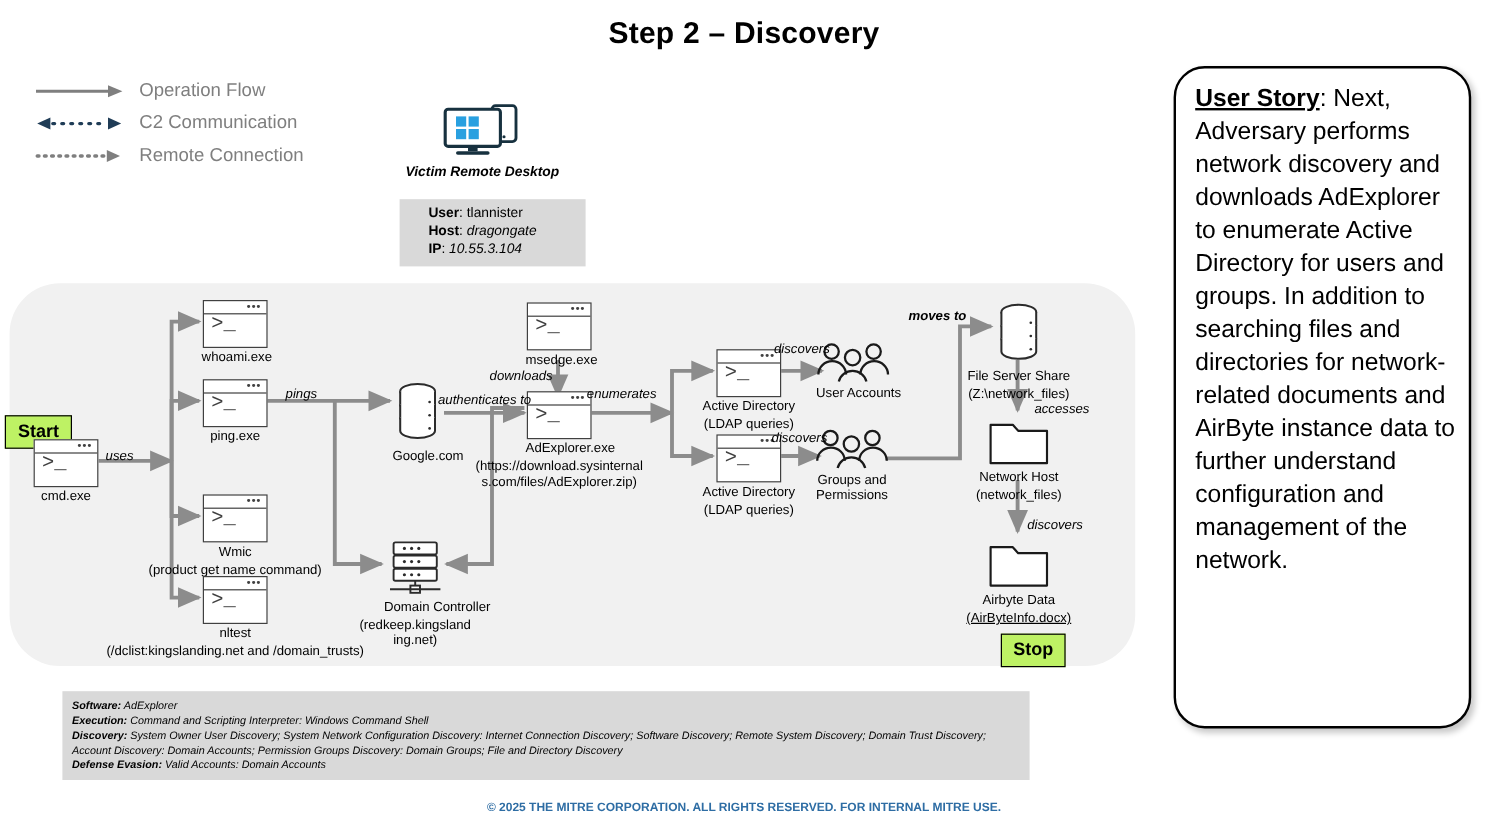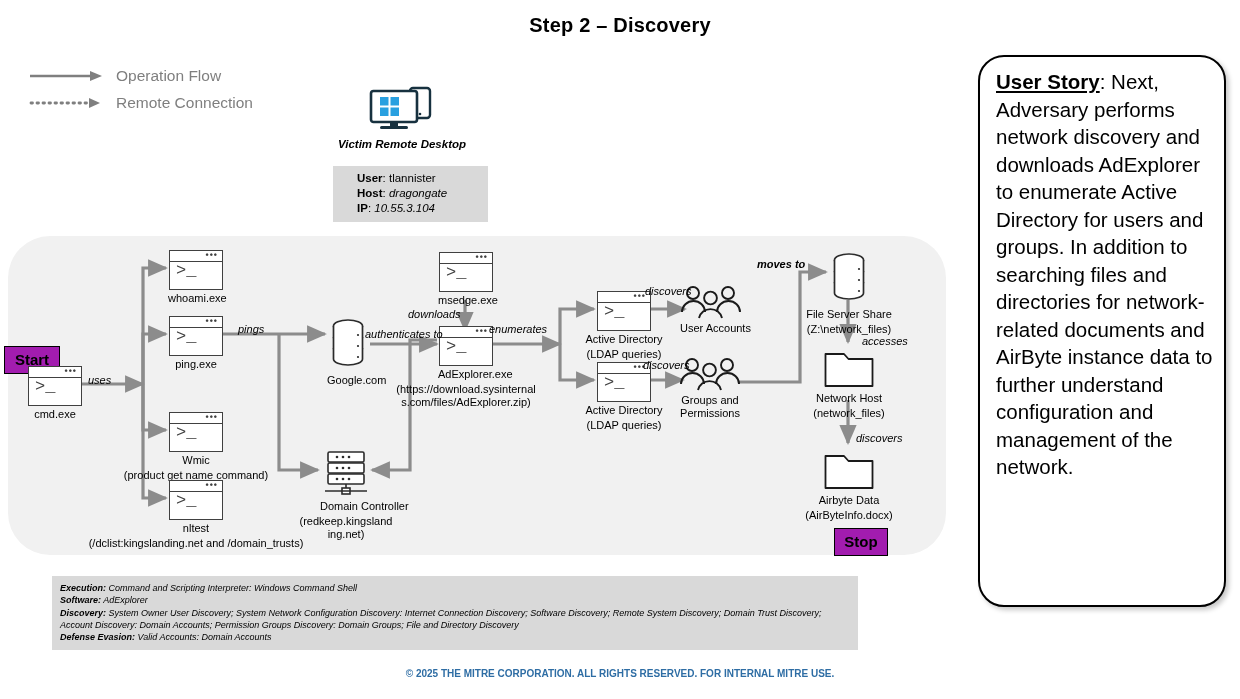--- a/index.html
+++ b/index.html
@@ -2,21 +2,21 @@
 <html><head>
 <meta charset="utf-8">
 <style>
   html,body{margin:0;padding:0;background:#ffffff;}
   body{width:1240px;height:699px;position:relative;overflow:hidden;
        font-family:"Liberation Sans","DejaVu Sans",sans-serif;color:#000;}
   .abs{position:absolute;}
 
   
   #page-title{left:0;top:14px;width:1240px;text-align:center;
-    font-size:20px;font-weight:bold;letter-spacing:.2px;}
+    font-size:25px;font-weight:bold;letter-spacing:.2px;}
 
   
   #legend{left:28px;top:62px;width:320px;}
   .legend-row{display:flex;align-items:center;height:27px;}
   .legend-art{width:80px;height:22px;position:relative;flex:0 0 80px;}
   .legend-label{font-size:15.5px;color:#7f7f7f;padding-left:8px;text-align:right;}
 
   
   #victim-block{left:322px;top:84px;width:160px;text-align:center;}
   #victim-caption{font-size:11.5px;font-weight:bold;font-style:italic;margin-top:2px;}
@@ -52,21 +52,21 @@
   
   .people{width:62px;height:34px;margin:0 auto;}
 
   
   .folder{width:52px;height:38px;margin:0 auto;}
 
   
   .monitor{width:72px;height:52px;margin:0 auto;}
 
   
-  .ctrlbox{position:absolute;border:1.6px solid #000;background:#a21caf;
+  .ctrlbox{position:absolute;border:1.6px solid #000;background:#bef264;
      font-size:15px;font-weight:bold;text-align:center;line-height:26px;}
 
   
   .elabel{position:absolute;font-size:11px;font-style:italic;color:#000;white-space:nowrap;}
 
   
   #ttp{left:52px;top:576px;width:790px;background:#d9d9d9;
        padding:6px 8px 7px 8px;font-size:9px;line-height:12.3px;font-style:italic;}
   #ttp b{font-style:italic;font-weight:bold;}
 
@@ -94,20 +94,30 @@
   <div class="legend-row">
     <div class="legend-art">
       <svg width="80" height="22" viewBox="0 0 80 22">
         <line x1="2" y1="11" x2="62" y2="11" stroke="#7f7f7f" stroke-width="2.6"></line>
         <path d="M62 6 L74 11 L62 16 Z" fill="#7f7f7f"></path>
       </svg>
     </div>
     <div class="legend-label">Operation Flow</div>
   </div>
 
+  <div class="legend-row">
+    <div class="legend-art">
+      <svg width="80" height="22" viewBox="0 0 80 22">
+        <path d="M14 6 L3 11 L14 16 Z" fill="#1f3c56"></path>
+        <line x1="16" y1="11" x2="60" y2="11" stroke="#1f3c56" stroke-width="2.8" stroke-dasharray="1.5 6" stroke-linecap="round"></line>
+        <path d="M62 6 L73 11 L62 16 Z" fill="#1f3c56"></path>
+      </svg>
+    </div>
+    <div class="legend-label">C2 Communication</div>
+  </div>
 
   <div class="legend-row">
     <div class="legend-art">
       <svg width="80" height="22" viewBox="0 0 80 22">
         <line x1="3" y1="11" x2="60" y2="11" stroke="#7f7f7f" stroke-width="2.8" stroke-dasharray="1.5 4.5" stroke-linecap="round"></line>
         <path d="M61 6 L72 11 L61 16 Z" fill="#7f7f7f"></path>
       </svg>
     </div>
     <div class="legend-label">Remote Connection</div>
   </div>
@@ -393,42 +403,42 @@
   <div class="cap" style="margin-left:-26px;width:104px;">(network_files)</div>
 </div>
 
 <div class="node" style="left:823px;top:452px;width:52px;">
   <div class="folder">
     <svg width="52" height="38" viewBox="0 0 52 38">
       <path d="M2.5 36 V4 H21 L25.5 9 H49.5 V36 Z" fill="#fff" stroke="#1a1a1a" stroke-width="1.8" stroke-linejoin="round"></path>
     </svg>
   </div>
   <div class="cap" style="margin-top:4px;margin-left:-26px;width:104px;">Airbyte Data</div>
-  <div class="cap" style="margin-left:-26px;width:104px;">(AirByteInfo.docx)</div>
+  <div class="cap" style="margin-left:-26px;width:104px;text-decoration:underline;">(AirByteInfo.docx)</div>
 </div>
 
 <div class="elabel" style="left:88px;top:374px;">uses</div>
 <div class="elabel" style="left:238px;top:323px;">pings</div>
 <div class="elabel" style="left:365px;top:328px;">authenticates to</div>
 <div class="elabel" style="left:408px;top:308px;">downloads</div>
 <div class="elabel" style="left:489px;top:323px;">enumerates</div>
 <div class="elabel" style="left:645px;top:285px;">discovers</div>
 <div class="elabel" style="left:643px;top:359px;">discovers</div>
 <div class="elabel" style="left:757px;top:258px;font-weight:bold;">moves to</div>
 <div class="elabel" style="left:862px;top:335px;">accesses</div>
 <div class="elabel" style="left:856px;top:432px;">discovers</div>
 
 <div class="abs" id="ttp">
   <div>
+    <b>Software:</b>
+    <span>AdExplorer</span>
+  </div>
+  <div>
     <b>Execution:</b>
     <span>Command and Scripting Interpreter: Windows Command Shell</span>
-  </div>
-  <div>
-    <b>Software:</b>
-    <span>AdExplorer</span>
   </div>
   <div>
     <b>Discovery:</b>
     <span>System Owner User Discovery; System Network Configuration Discovery: Internet Connection Discovery; Software Discovery; Remote System Discovery; Domain Trust Discovery; Account Discovery: Domain Accounts; Permission Groups Discovery: Domain Groups; File and Directory Discovery</span>
   </div>
   <div>
     <b>Defense Evasion:</b>
     <span>Valid Accounts: Domain Accounts</span>
   </div>
 </div>

